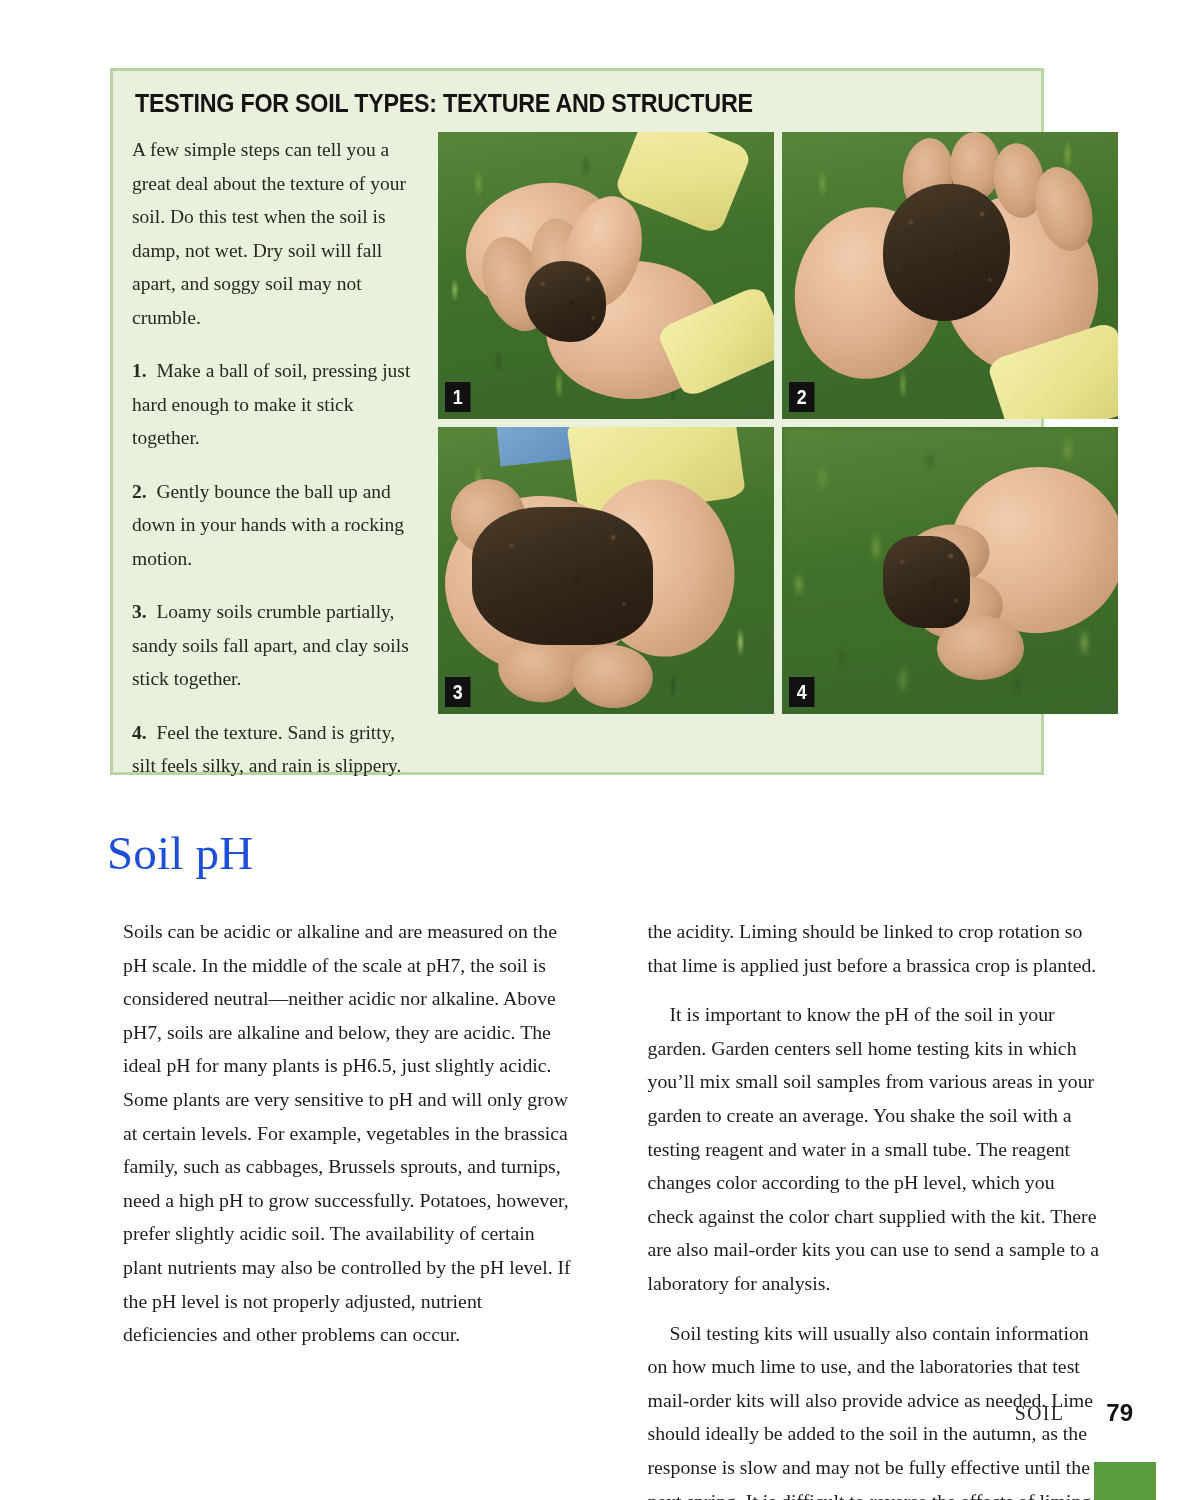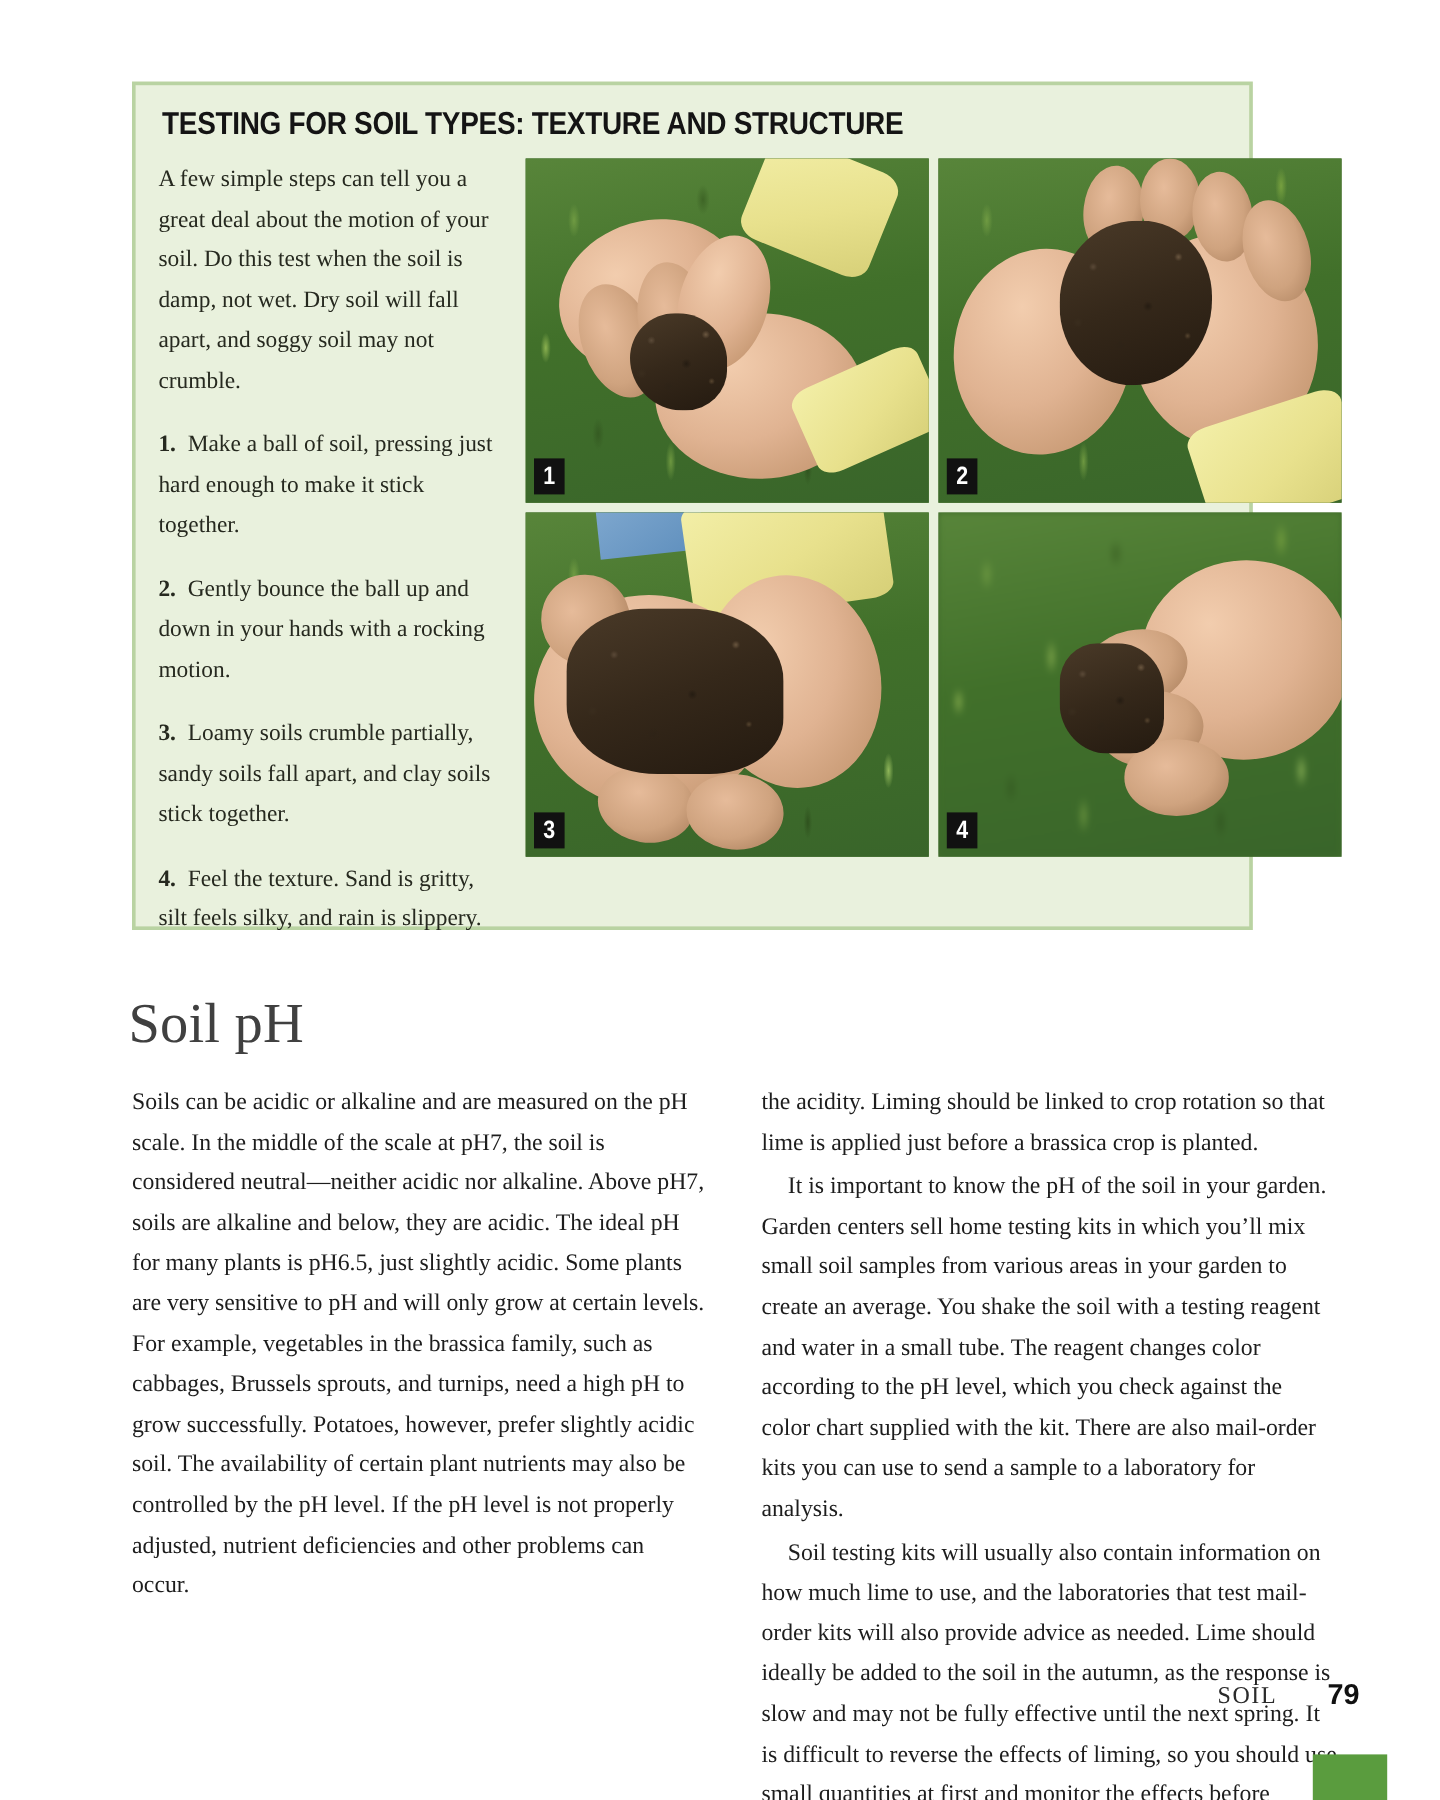--- a/index.html
+++ b/index.html
@@ -151,32 +151,32 @@
     left: 107px;
     top: 830px;
     width: 1010px;
   }
   .article-heading {
     font-family: "Liberation Serif", serif;
     font-size: 47px;
     font-weight: normal;
     margin: 0 0 22px 0;
     line-height: 1;
-    color: #404040;
+    color: #1d4ed8;
     letter-spacing: 0.2px;
   }
   .columns {
     display: flex;
     gap: 39px;
   }
   .col {
     width: 486px;
   }
   .col p {
-    margin: 3px;
+    margin: 16px;
     font-size: 19.8px;
     line-height: 33.6px;
     color: #1d1d1d;
     text-align: left;
   }
   .col p.indent { text-indent: 22px; }
   .col-right { padding-top: 0px; }
 
   
   .footer {
@@ -209,21 +209,21 @@
   }
 </style>
 </head>
 <body>
 
 <div class="panel">
 
   <div class="panel-title">TESTING FOR SOIL TYPES: TEXTURE AND STRUCTURE</div>
 
   <div class="panel-text">
-    <p>A few simple steps can tell you a great deal about the motion of your soil. Do this test when the soil is damp, not wet. Dry soil will fall apart, and soggy soil may not crumble.</p>
+    <p>A few simple steps can tell you a great deal about the texture of your soil. Do this test when the soil is damp, not wet. Dry soil will fall apart, and soggy soil may not crumble.</p>
 
     <p><span class="step-num">1.</span>&nbsp; <span>Make a ball of soil, pressing just hard enough to make it stick together.</span></p>
 
     <p><span class="step-num">2.</span>&nbsp; <span>Gently bounce the ball up and down in your hands with a rocking motion.</span></p>
 
     <p><span class="step-num">3.</span>&nbsp; <span>Loamy soils crumble partially, sandy soils fall apart, and clay soils stick together.</span></p>
 
     <p><span class="step-num">4.</span>&nbsp; <span>Feel the texture. Sand is gritty, silt feels silky, and rain is slippery.</span></p>
   </div>
 

